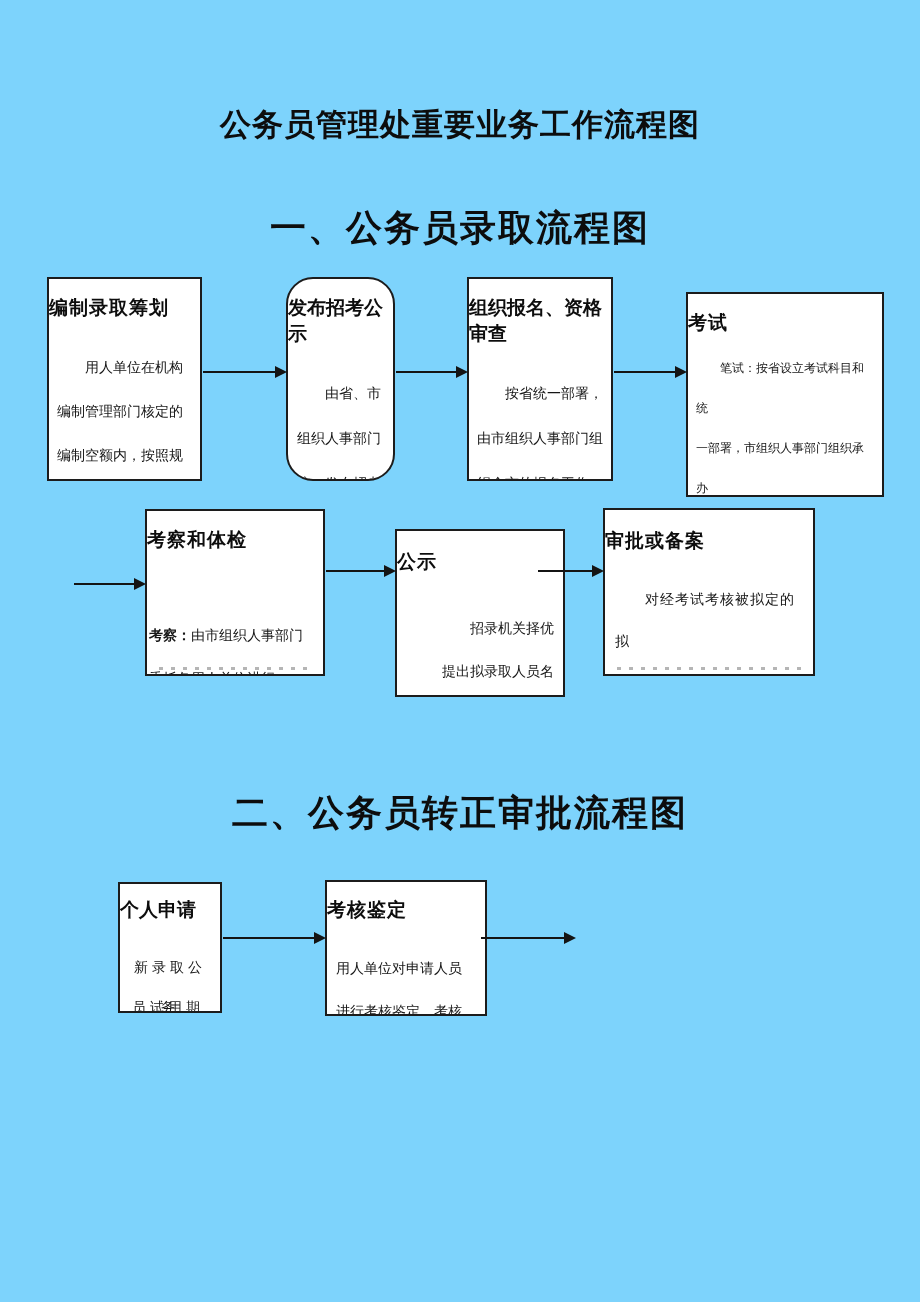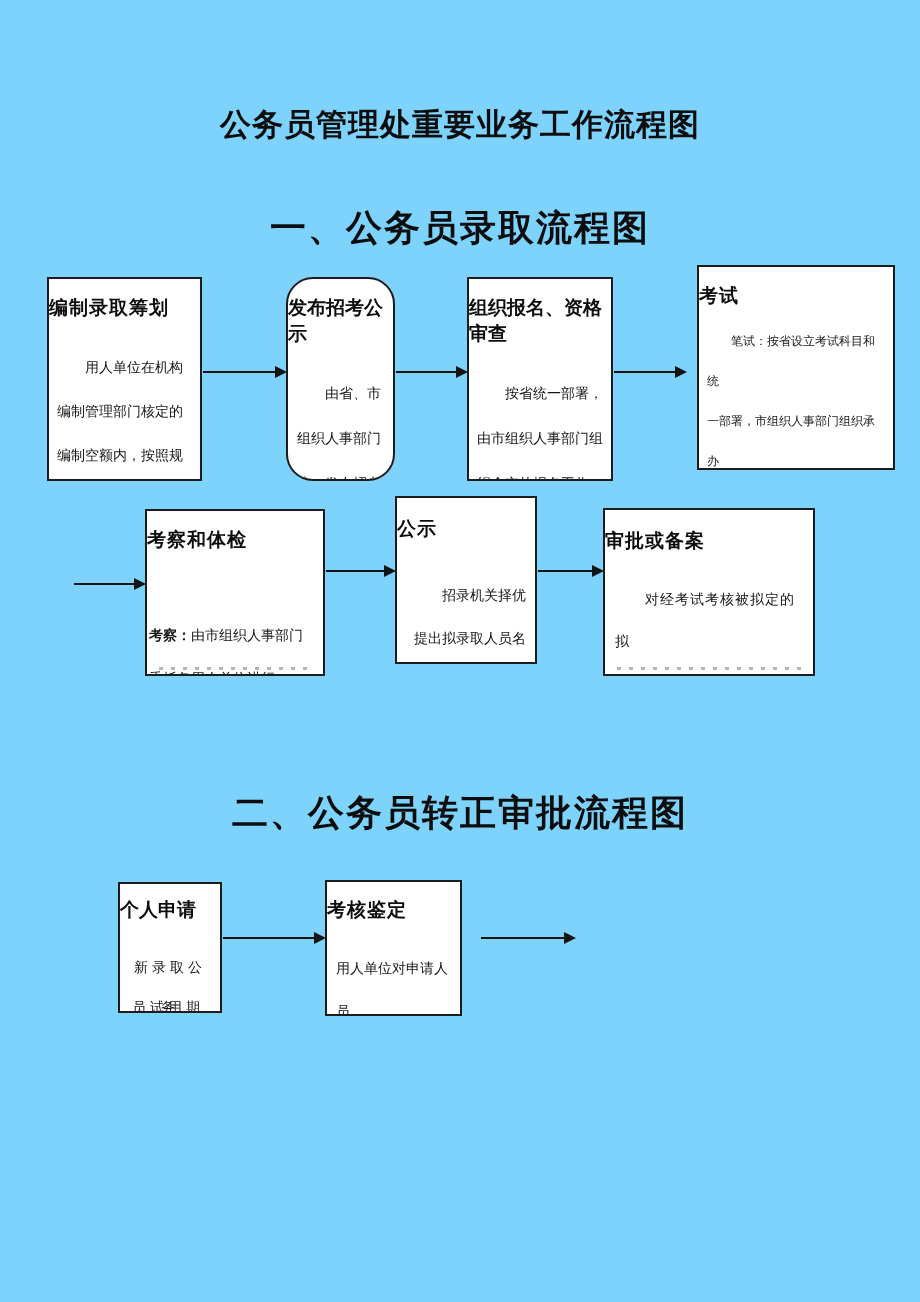--- a/index.html
+++ b/index.html
@@ -59,21 +59,21 @@
 统一发布招考</div>
   </div>
 
   <div class="box" style="left:467px;top:277px;width:146px;height:204px;">
     <div class="box-title" style="padding-top:16px;letter-spacing:0;">组织报名、资格审查</div>
     <div class="box-body" style="margin-top:24px;padding:0 8px;line-height:45px;">　　按省统一部署，
 由市组织人事部门组
 织全市的报名工作。</div>
   </div>
 
-  <div class="box" style="left:686px;top:265px;width:198px;height:205px;margin-left:11px;">
+  <div class="box" style="left:686px;top:292px;width:198px;height:205px;">
     <div class="box-title" style="padding-top:16px;">考试</div>
     <div class="box-body" style="margin-top:12px;padding:0 8px;line-height:40px;font-size:12px;">　　笔试：按省设立考试科目和统
 一部署，市组织人事部门组织承办
 实行。在达到划定笔试成绩合格线
 的考生中、根据职位录取筹划数按</div>
   </div>
 
   <div class="arrow" style="left:203px;top:371px;width:82px;"></div>
   <div class="arrow" style="left:396px;top:371px;width:70px;"></div>
   <div class="arrow" style="left:614px;top:371px;width:71px;"></div>
@@ -82,21 +82,21 @@
 
   <div class="box" style="left:145px;top:509px;width:180px;height:167px;">
     <div class="box-title" style="padding-top:16px;">考察和体检</div>
     <div class="box-body" style="margin-top:18px;padding:0 2px;line-height:43px;">
       <span class="lead-bold">考察：</span><span>由市组织人事部门
 委托各用人单位进行。</span>
     </div>
     <div class="clipped-dots"></div>
   </div>
 
-  <div class="box" style="left:395px;top:496px;width:142px;height:168px;">
+  <div class="box" style="left:395px;top:529px;width:170px;height:168px;">
     <div class="box-title" style="padding-top:18px;">公示</div>
     <div class="box-body" style="margin-top:32px;padding:0 9px;line-height:43px;text-align:right;">　　招录机关择优
 提出拟录取人员名</div>
   </div>
 
   <div class="box" style="left:603px;top:508px;width:212px;height:168px;">
     <div class="box-title" style="padding-top:18px;">审批或备案</div>
     <div class="box-body" style="margin-top:24px;padding:0 10px;line-height:42px;letter-spacing:1px;">　　对经考试考核被拟定的拟
 录取人员，用人单位提出录取</div>
     <div class="clipped-dots"></div>
@@ -104,21 +104,21 @@
 
   <div class="arrow" style="left:326px;top:570px;width:68px;"></div>
   <div class="arrow" style="left:538px;top:570px;width:64px;"></div>
 
   <div class="box" style="left:118px;top:882px;width:104px;height:131px;">
     <div class="box-title" style="padding-top:13px;letter-spacing:0;">个人申请</div>
     <div class="box-body" style="margin-top:24px;padding:0 10px;line-height:40px;letter-spacing:4px;text-align:center;">新录取公务</div>
     <div class="clipped-text">员试用期满</div>
   </div>
 
-  <div class="box" style="left:325px;top:880px;width:137px;height:136px;">
+  <div class="box" style="left:325px;top:880px;width:162px;height:136px;">
     <div class="box-title" style="padding-top:15px;">考核鉴定</div>
     <div class="box-body" style="margin-top:24px;padding:0 9px;line-height:43px;">用人单位对申请人员
 进行考核鉴定。考核</div>
   </div>
 
 
   <div class="arrow" style="left:223px;top:937px;width:101px;"></div>
   <div class="arrow" style="left:481px;top:937px;width:93px;"></div>
 
 </div>

